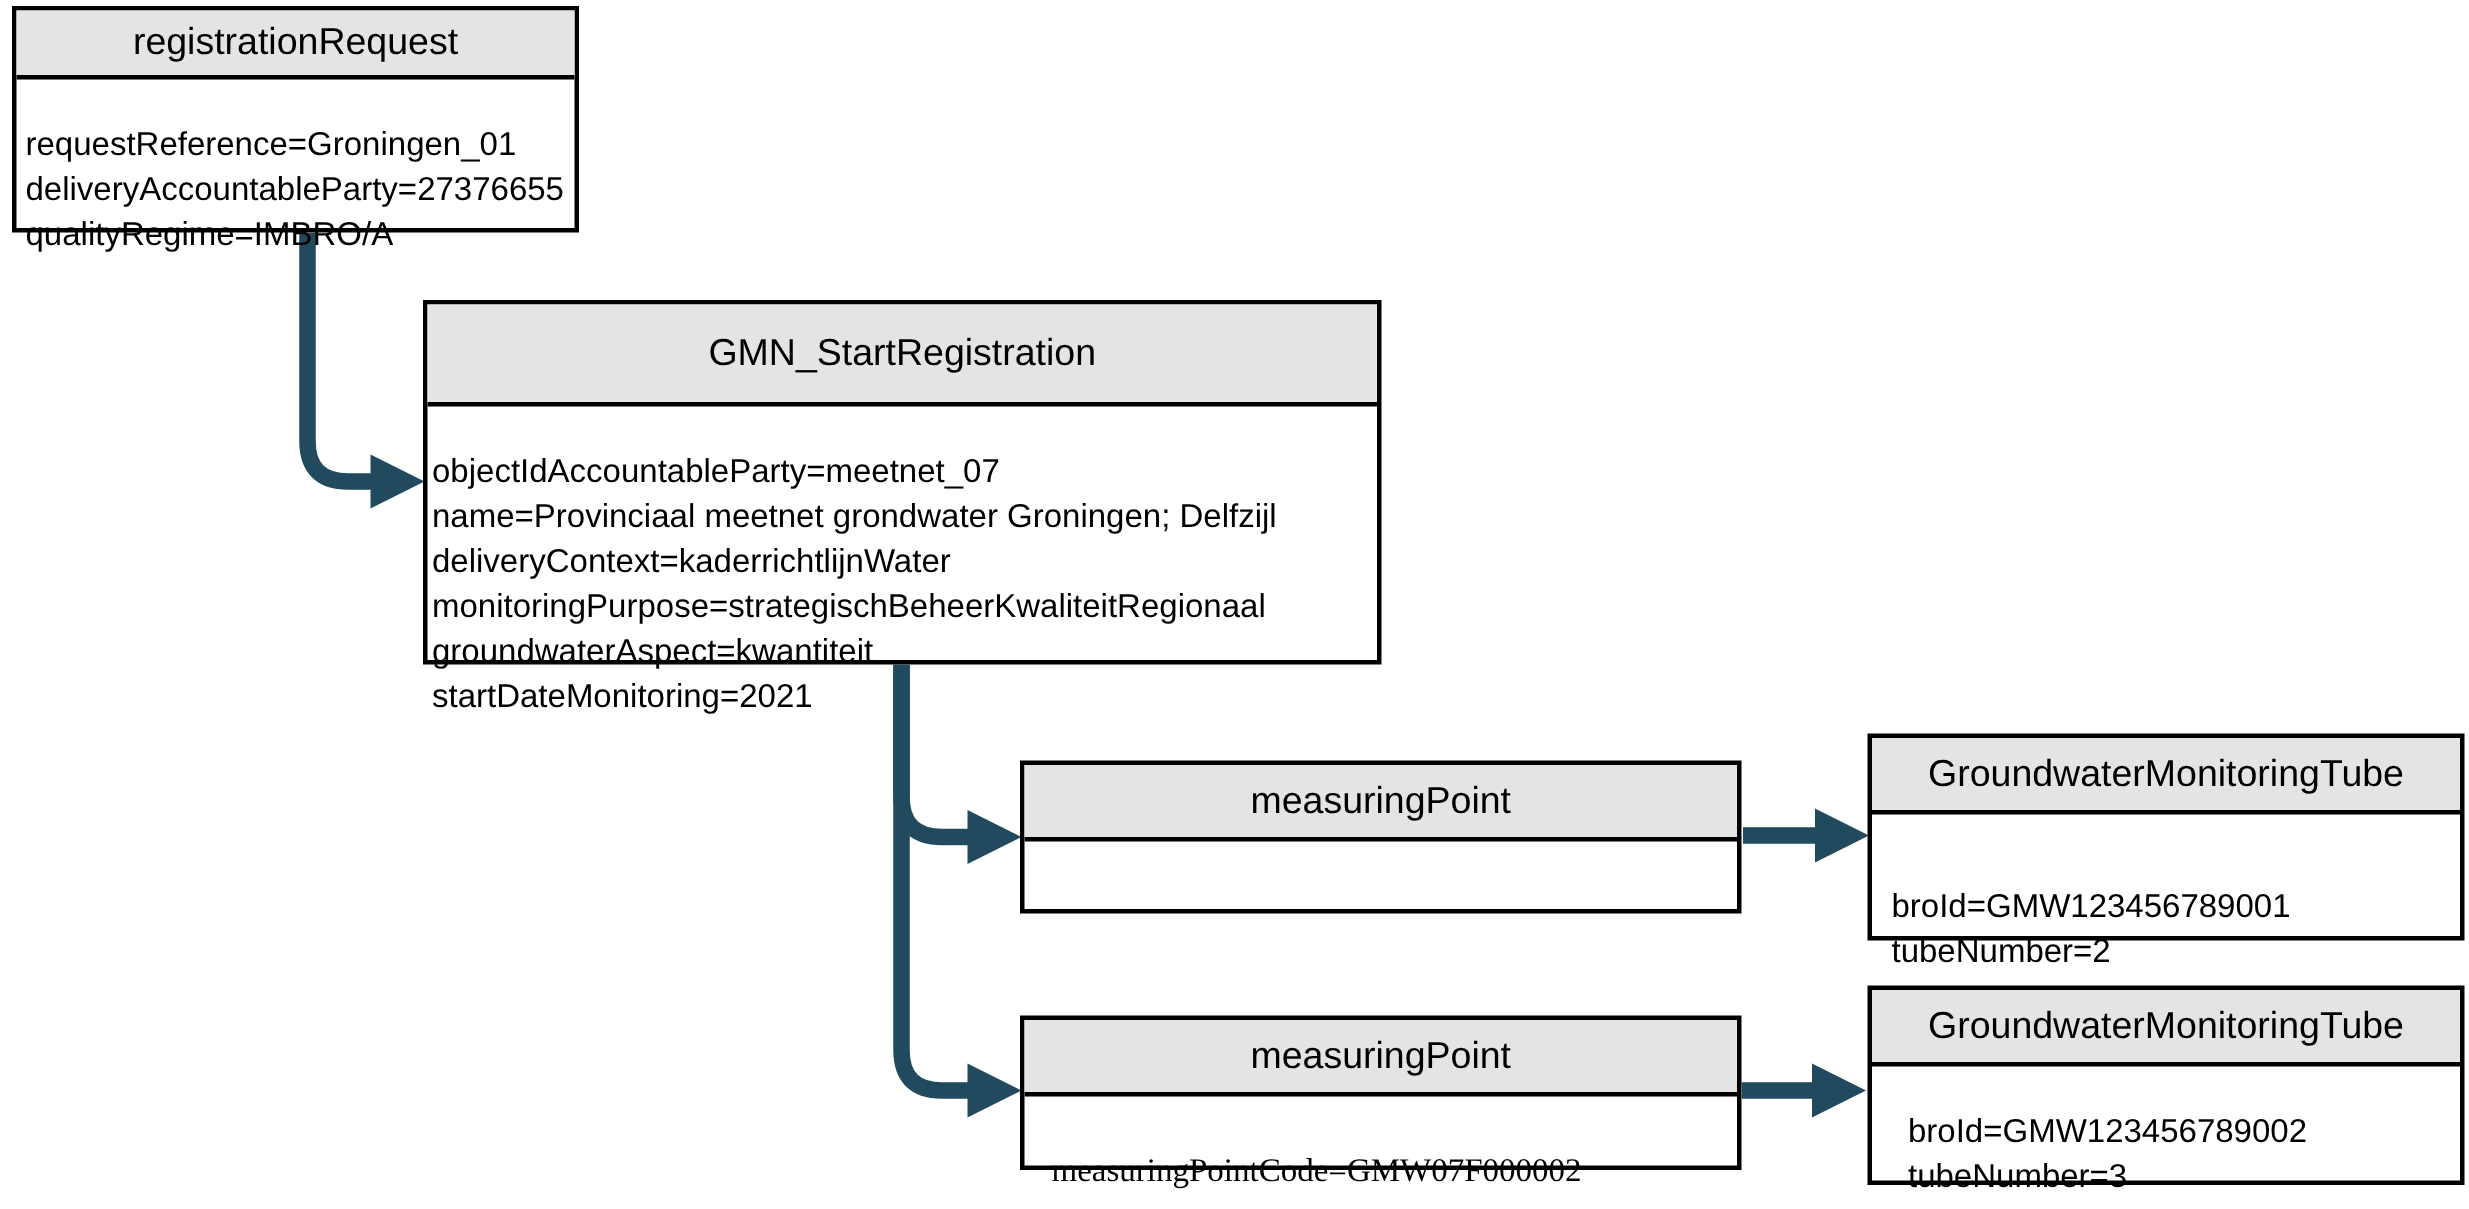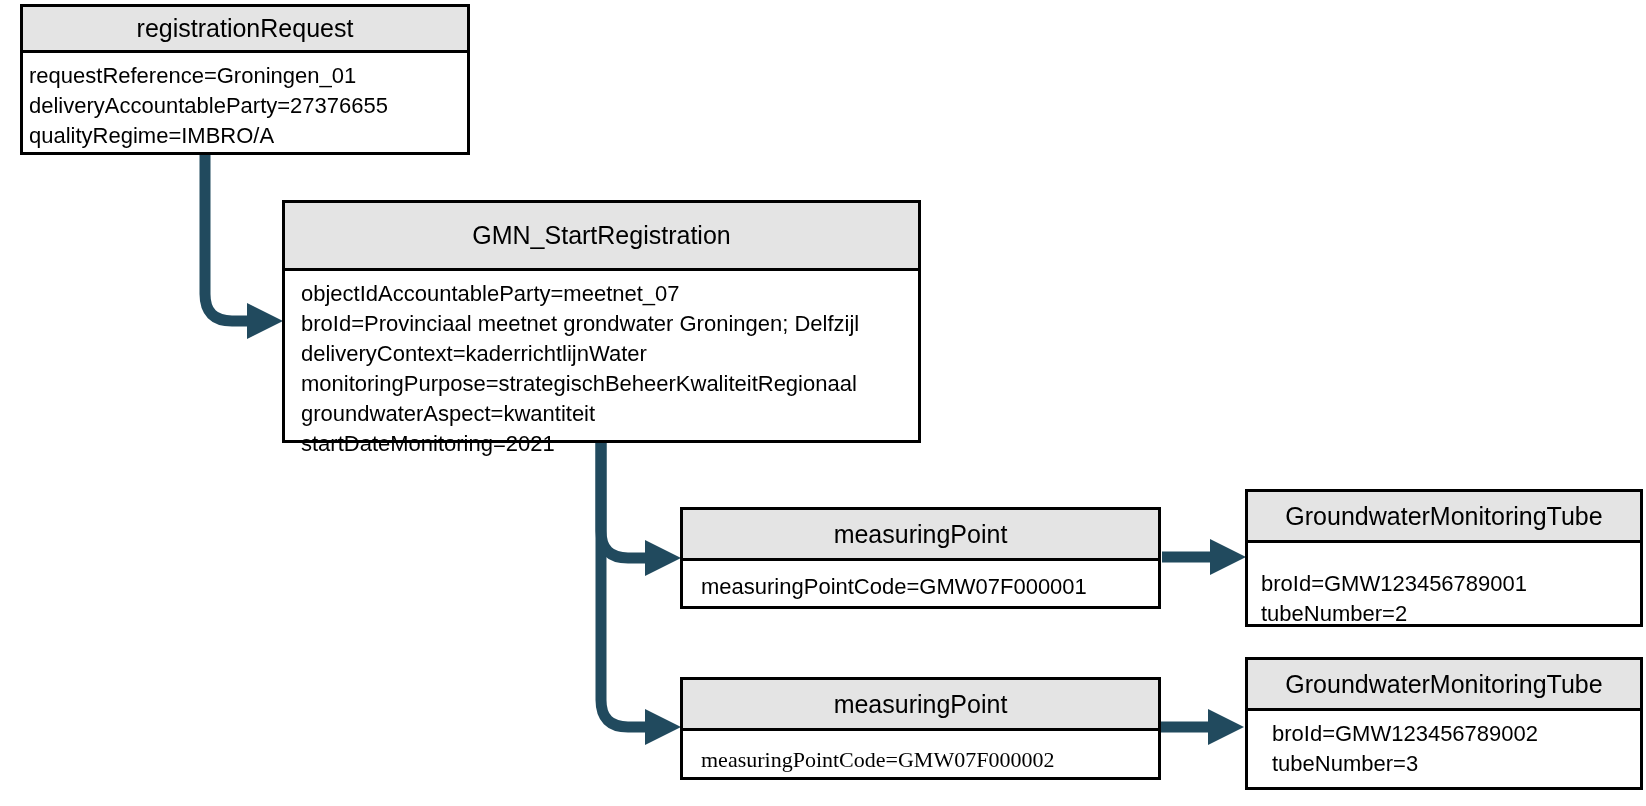--- a/index.html
+++ b/index.html
@@ -42,33 +42,34 @@
     align-items: center;
     justify-content: center;
     overflow: hidden;
     white-space: nowrap;
   }
   .node-body {
     box-sizing: border-box;
     font-size: 22px;
     line-height: 30px;
     overflow: hidden;
+    margin-top: 20px;
   }
   .field {
     white-space: nowrap;
     overflow: hidden;
   }
   
-  #node-a { left: 20px;    top: 4px;   width: 450px; height: 151px; }
+  #node-a { left: 8px;    top: 4px;   width: 378px; height: 151px; }
   #node-a .node-header { height: 46px; }
   #node-a .node-body   { padding: 8px 6px; }
 
   #node-b { left: 282px;  top: 200px; width: 639px; height: 243px; }
   #node-b .node-header { height: 68px; }
-  #node-b .node-body   { padding: 8px 16px; }
+  #node-b .node-body   { padding: 8px 3px; }
 
   #node-c { left: 680px;  top: 507px; width: 481px; height: 102px; }
   #node-c .node-header { height: 51px; }
   #node-c .node-body   { padding: 11px 18px; }
 
   #node-d { left: 1245px; top: 489px; width: 398px; height: 138px; }
   #node-d .node-header { height: 51px; }
   #node-d .node-body   { padding: 26px 13px; }
 
   #node-e { left: 680px;  top: 677px; width: 481px; height: 103px; }
@@ -120,33 +121,30 @@
       <div class="field">requestReference=Groningen_01</div>
       <div class="field">deliveryAccountableParty=27376655</div>
       <div class="field">qualityRegime=IMBRO/A</div>
     </div>
   </div>
 
   <div class="node" id="node-b">
     <div class="node-header">GMN_StartRegistration</div>
     <div class="node-body">
       <div class="field">objectIdAccountableParty=meetnet_07</div>
-      <div class="field">broId=Provinciaal meetnet grondwater Groningen; Delfzijl</div>
+      <div class="field">name=Provinciaal meetnet grondwater Groningen; Delfzijl</div>
       <div class="field">deliveryContext=kaderrichtlijnWater</div>
       <div class="field">monitoringPurpose=strategischBeheerKwaliteitRegionaal</div>
       <div class="field">groundwaterAspect=kwantiteit</div>
       <div class="field">startDateMonitoring=2021</div>
     </div>
   </div>
 
   <div class="node" id="node-c">
     <div class="node-header">measuringPoint</div>
-    <div class="node-body">
-      <div class="field">measuringPointCode=GMW07F000001</div>
-    </div>
   </div>
 
   <div class="node" id="node-d">
     <div class="node-header">GroundwaterMonitoringTube</div>
     <div class="node-body">
       <div class="field">broId=GMW123456789001</div>
       <div class="field">tubeNumber=2</div>
     </div>
   </div>
 

